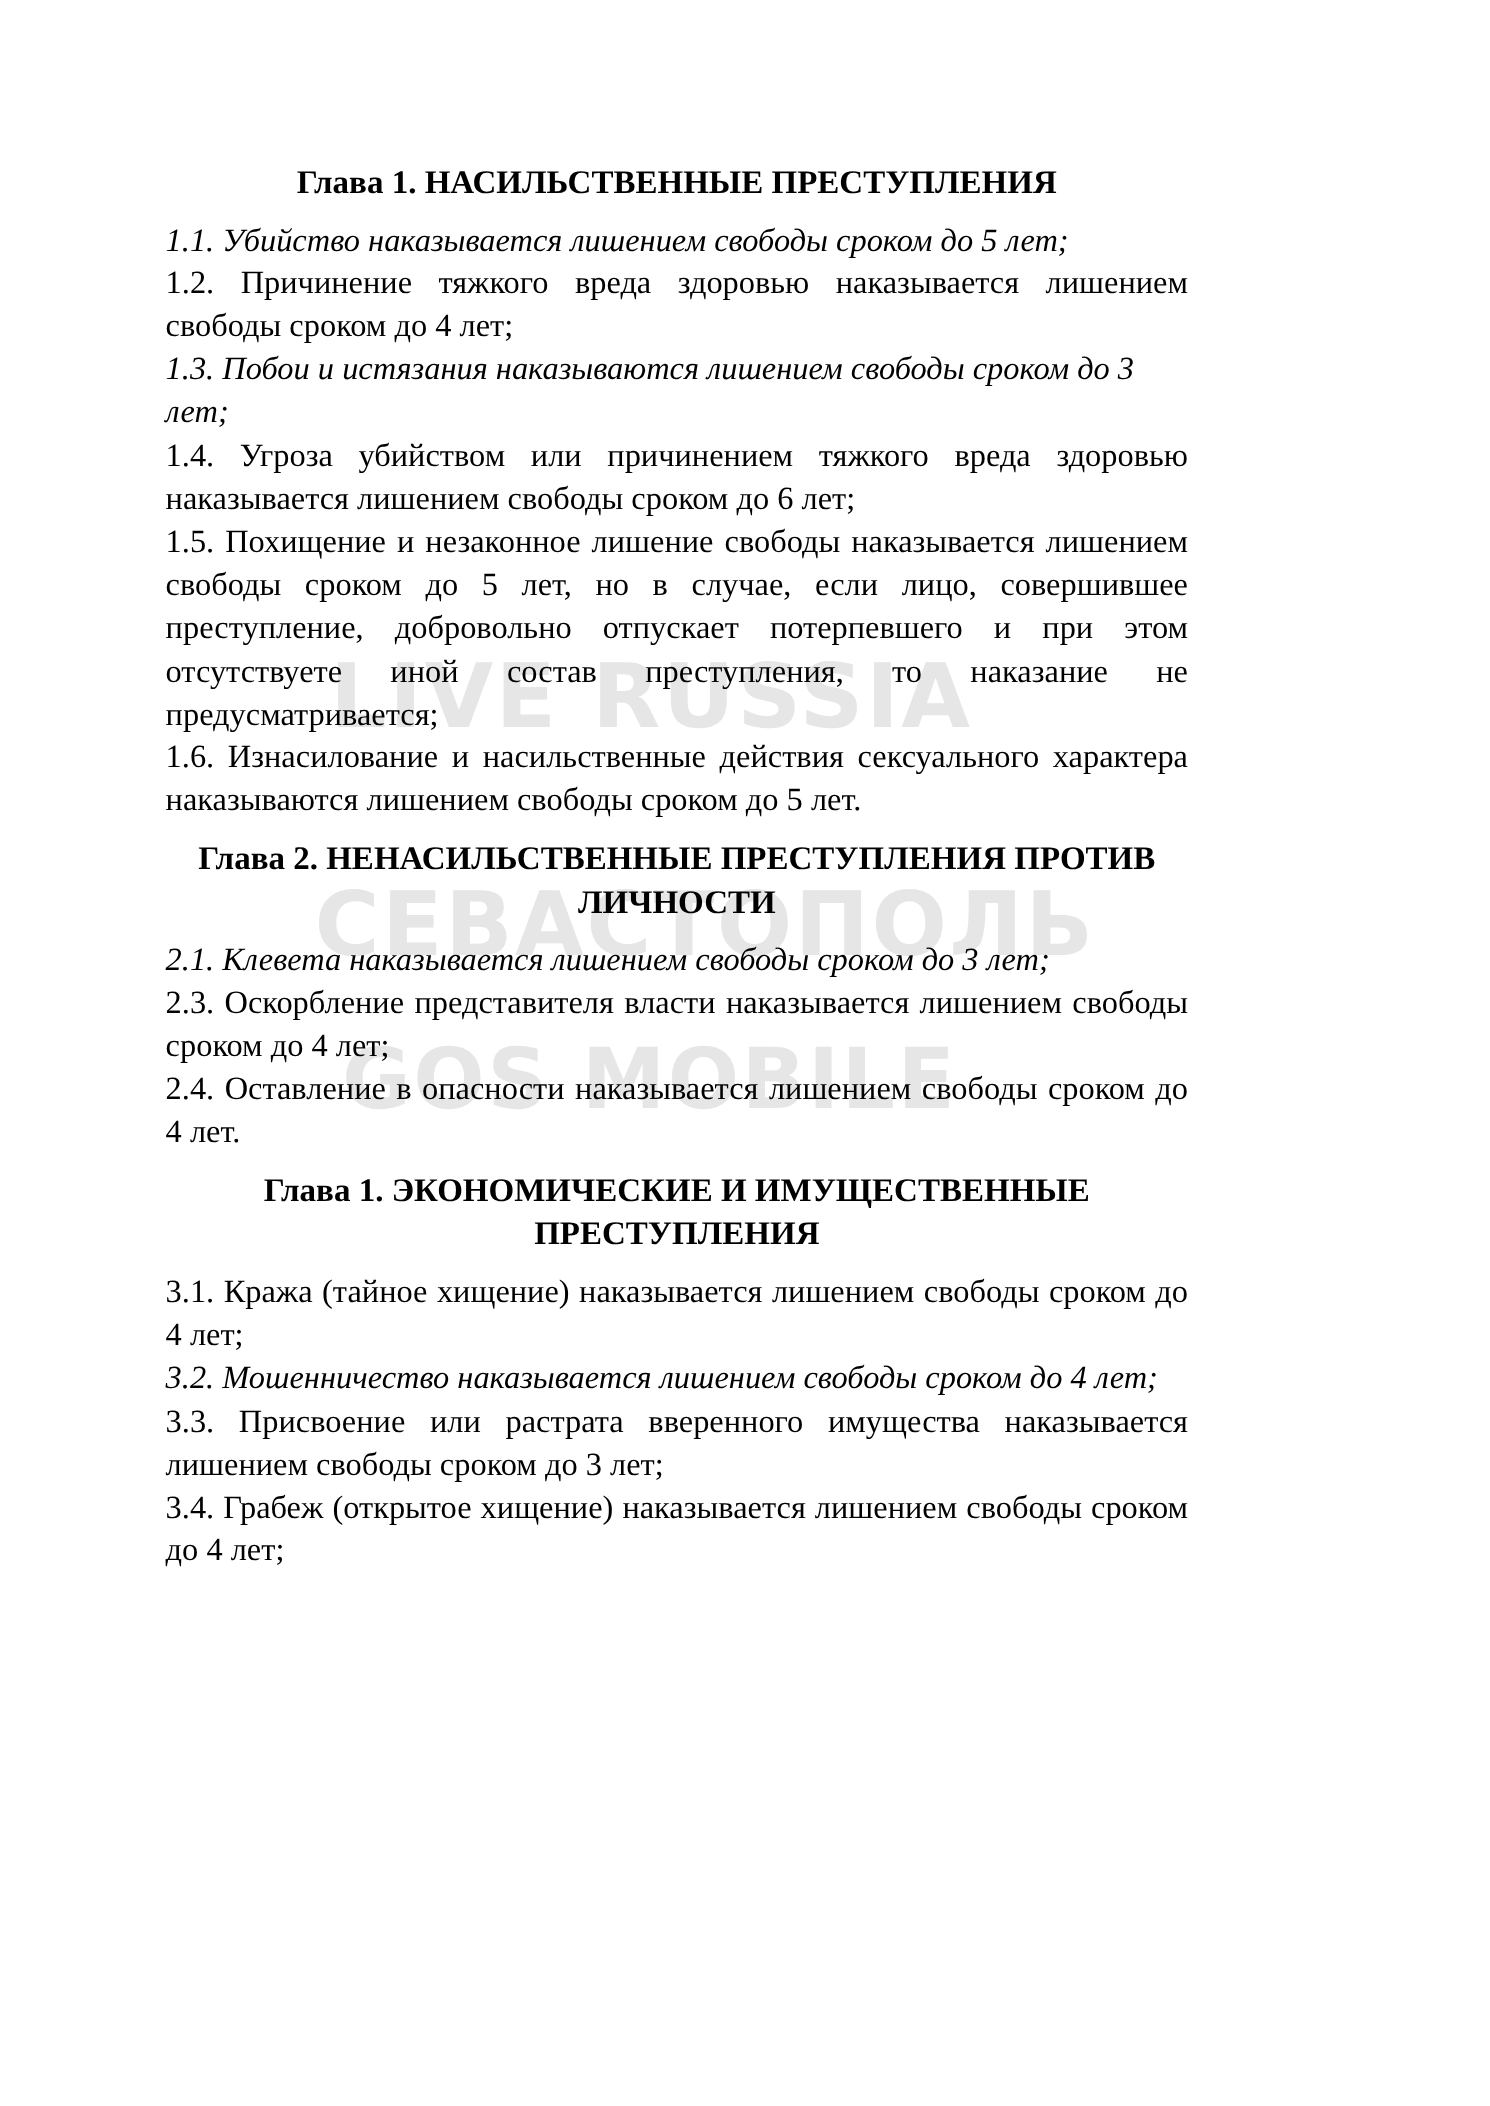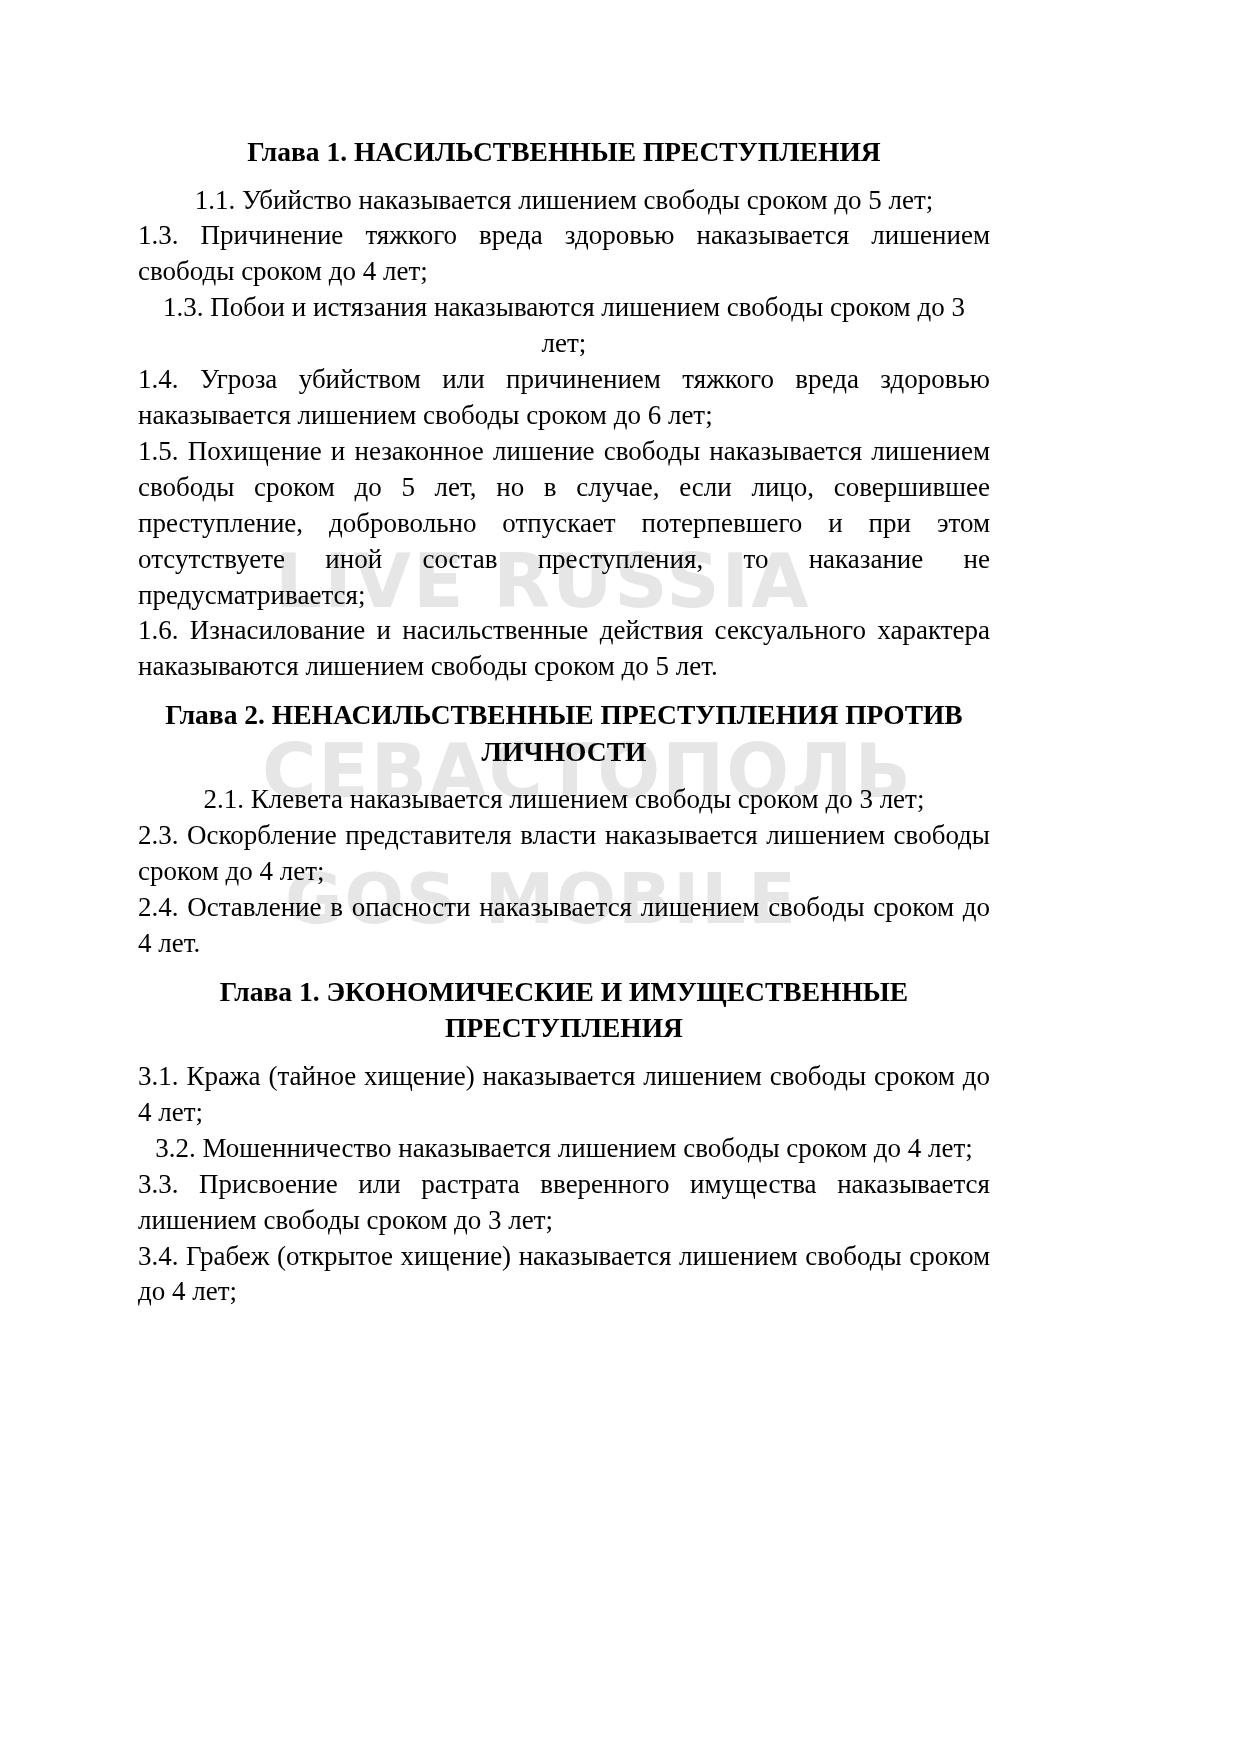--- a/index.html
+++ b/index.html
@@ -69,38 +69,38 @@
   .chapter-gap { margin-top: 48px; margin-bottom: 40px; }
   p.clause {
     font-size: 27px;
     line-height: 1.33;
     margin: 0;
     text-align: justify;
     text-justify: inter-word;
     position: relative;
     z-index: 10;
   }
-  p.clause.nojust { text-align: center; }
+  p.clause.nojust { text-align: left; font-style: italic; }
 </style>
 </head>
 <body>
 
 <div class="page">
 
   <div class="watermark">
     <div class="wm-line wm1">LIVE RUSSIA</div>
     <div class="wm-line wm2">СЕВАСТОПОЛЬ</div>
     <div class="wm-line wm3">GOS MOBILE</div>
   </div>
 
   <div class="content">
 
     <h2 class="chapter chapter-gap-first">Глава 1. НАСИЛЬСТВЕННЫЕ ПРЕСТУПЛЕНИЯ</h2>
     <p class="clause nojust">1.1. Убийство наказывается лишением свободы сроком до 5 лет;</p>
-    <p class="clause">1.3. Причинение тяжкого вреда здоровью наказывается лишением свободы сроком до 4 лет;</p>
+    <p class="clause">1.2. Причинение тяжкого вреда здоровью наказывается лишением свободы сроком до 4 лет;</p>
     <p class="clause nojust">1.3. Побои и истязания наказываются лишением свободы сроком до 3 лет;</p>
     <p class="clause">1.4. Угроза убийством или причинением тяжкого вреда здоровью наказывается лишением свободы сроком до 6 лет;</p>
     <p class="clause">1.5. Похищение и незаконное лишение свободы наказывается лишением свободы сроком до 5 лет, но в случае, если лицо, совершившее преступление, добровольно отпускает потерпевшего и при этом отсутствуете иной состав преступления, то наказание не предусматривается;</p>
     <p class="clause">1.6. Изнасилование и насильственные действия сексуального характера наказываются лишением свободы сроком до 5 лет.</p>
 
     <h2 class="chapter chapter-gap">Глава 2. НЕНАСИЛЬСТВЕННЫЕ ПРЕСТУПЛЕНИЯ ПРОТИВ ЛИЧНОСТИ</h2>
     <p class="clause nojust">2.1. Клевета наказывается лишением свободы сроком до 3 лет;</p>
     <p class="clause">2.3.  Оскорбление представителя власти наказывается лишением свободы сроком до 4 лет;</p>
     <p class="clause">2.4. Оставление в опасности наказывается лишением свободы сроком до 4 лет.</p>
 

